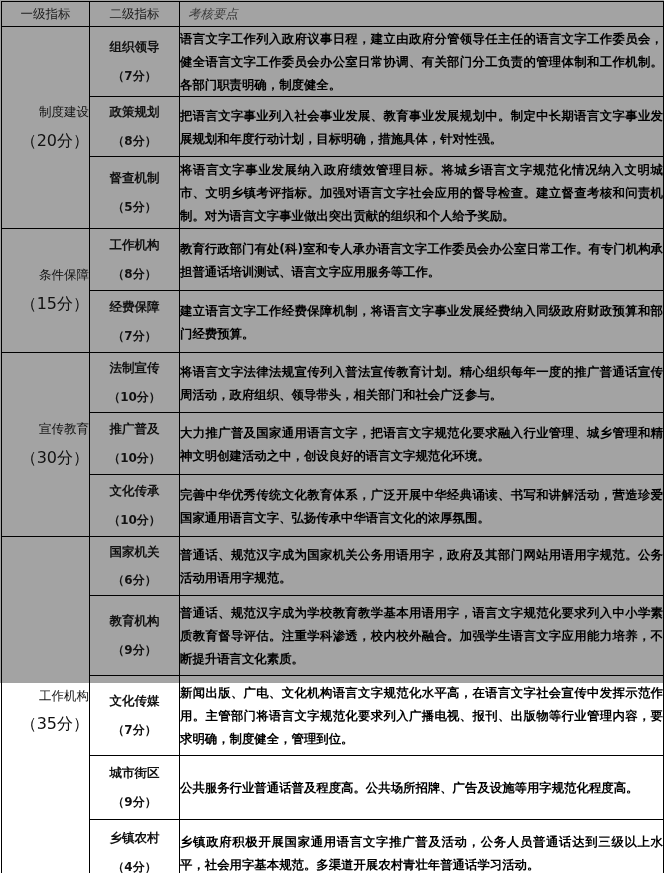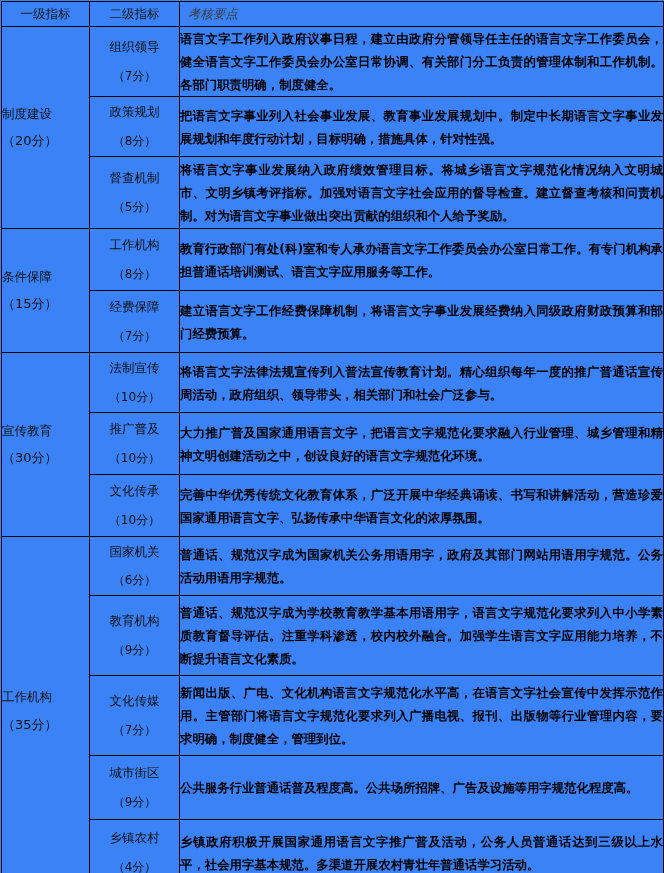--- a/index.html
+++ b/index.html
@@ -9,24 +9,24 @@
   }
   body {
     width: 664px;
     height: 873px;
     font-family: "DejaVu Sans", "Liberation Sans", sans-serif;
     color: #000000;
     overflow: hidden;
   }
   .sheet {
     width: 664px;
-    height: 873px;
+    height: 683px;
     box-sizing: border-box;
     padding: 1px 1px 0 1px;
-    background: #3b82f6;
+    background: #a3a3a3;
   }
   table.eval-table {
     border-collapse: collapse;
     width: 662px;
     table-layout: fixed;
     border: 1px solid #000000;
   }
   table.eval-table col.c1 { width: 88px; }
   table.eval-table col.c2 { width: 90px; }
   table.eval-table col.c3 { width: 484px; }
@@ -50,41 +50,42 @@
   }
   .hdr-cell.left {
     text-align: left;
     padding-left: 8px;
     color: #3b3b3b;
     font-style: italic;
   }
 
   
   .lvl1 {
-    text-align: left;
+    text-align: right;
     font-size: 12.5px;
     line-height: 1.0;
     color: #111111;
   }
   .lvl1 .name {
     display: block;
     margin-bottom: 14px;
   }
   .lvl1 .score {
     display: block;
-    font-size: 13px;
+    font-size: 16px;
   }
 
   
   .lvl2 {
     text-align: center;
     font-size: 12.5px;
     line-height: 1.0;
     color: #111111;
     padding: 6px 0 6px 0;
+    font-weight: bold;
   }
   .lvl2 .name {
     display: block;
     margin-bottom: 16px;
   }
   .lvl2 .score {
     display: block;
     font-size: 12px;
   }
 

